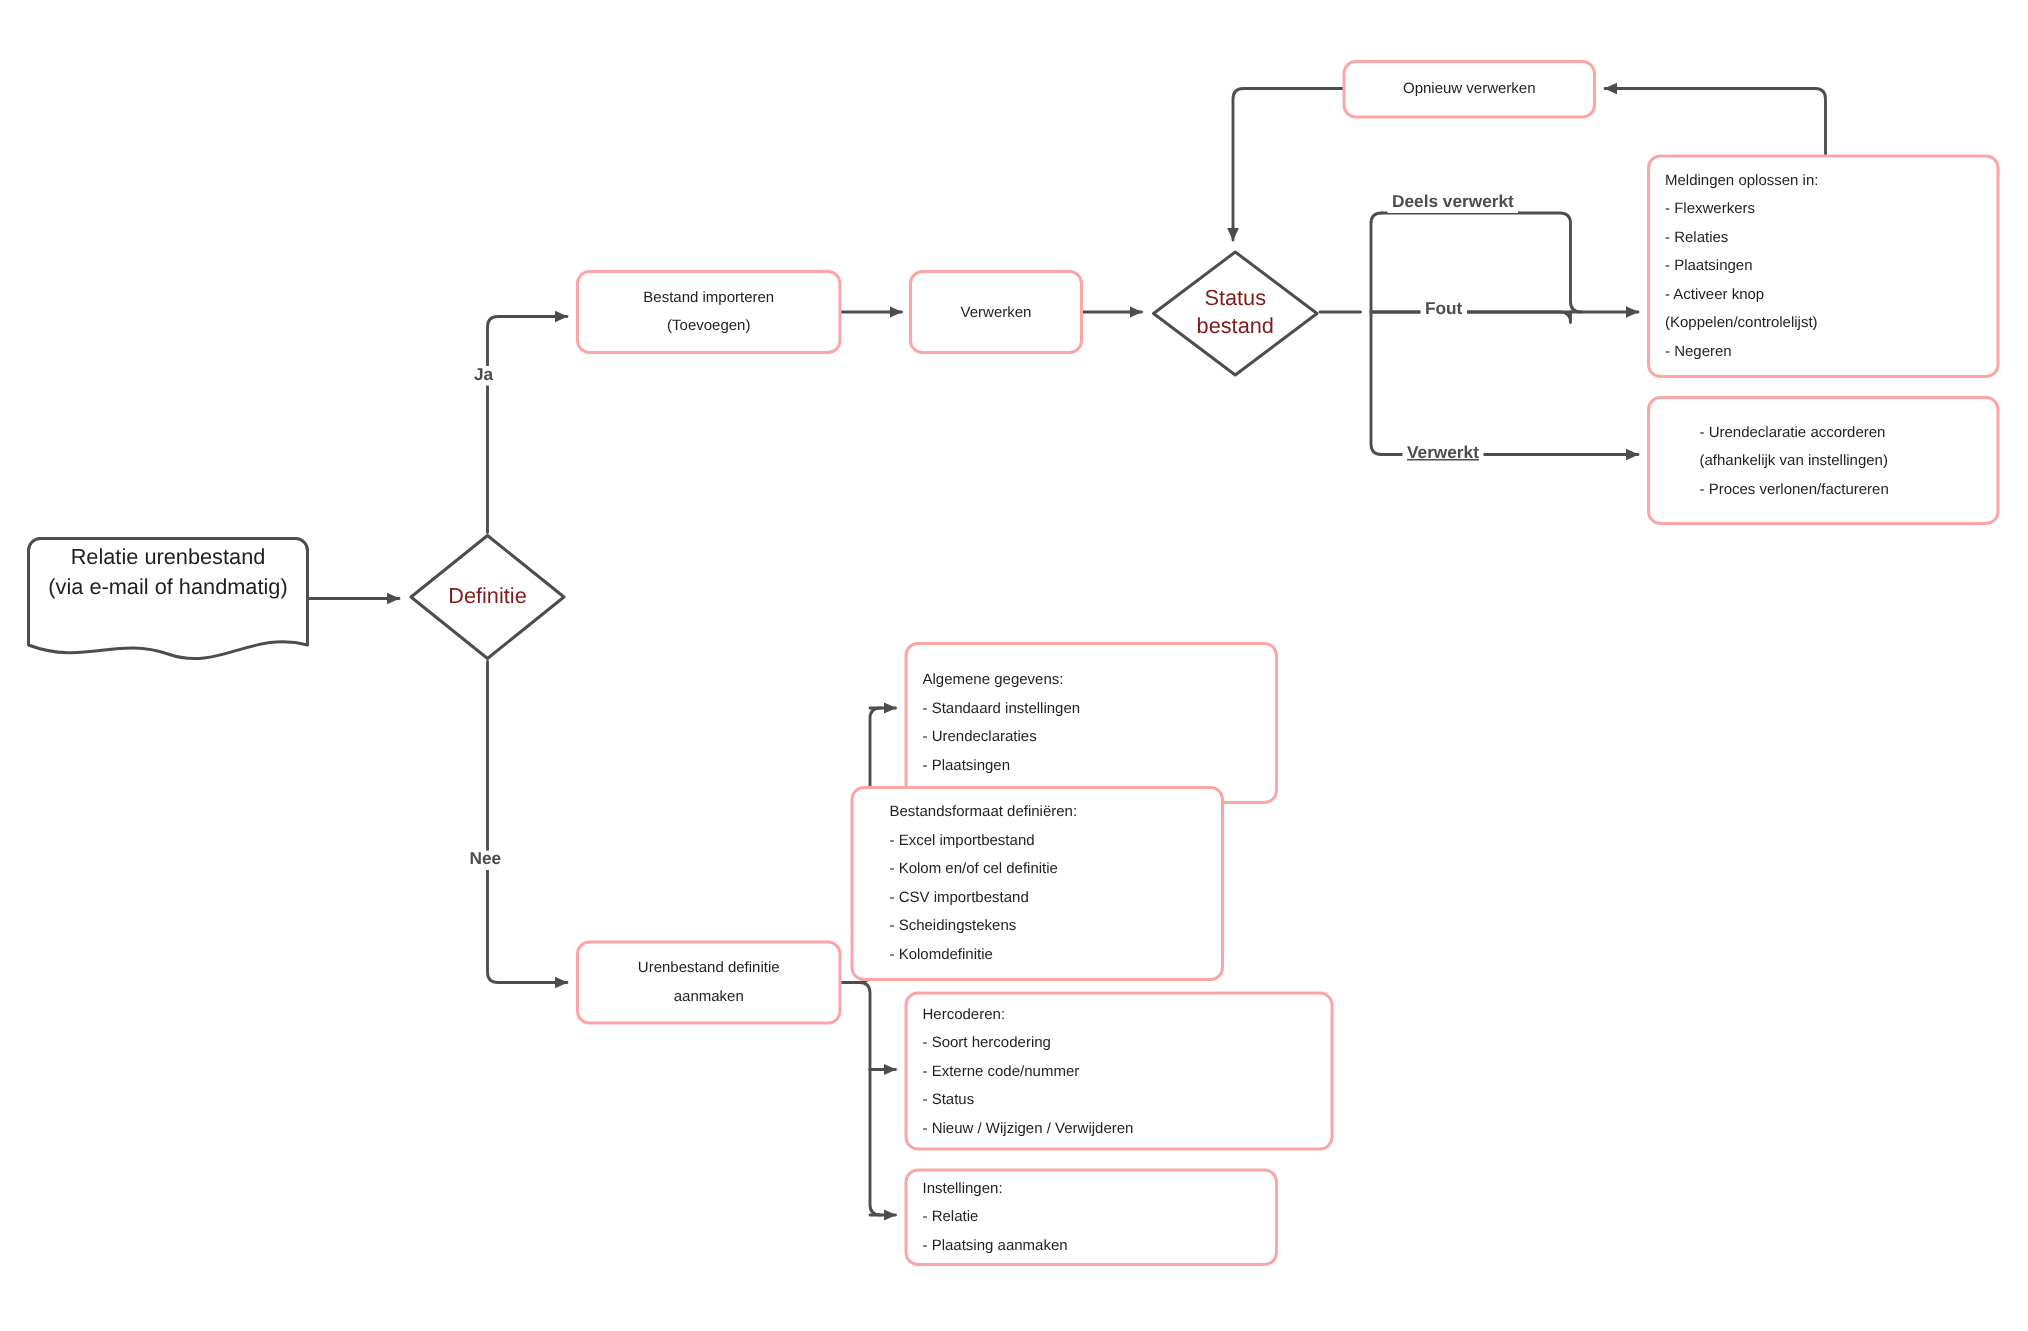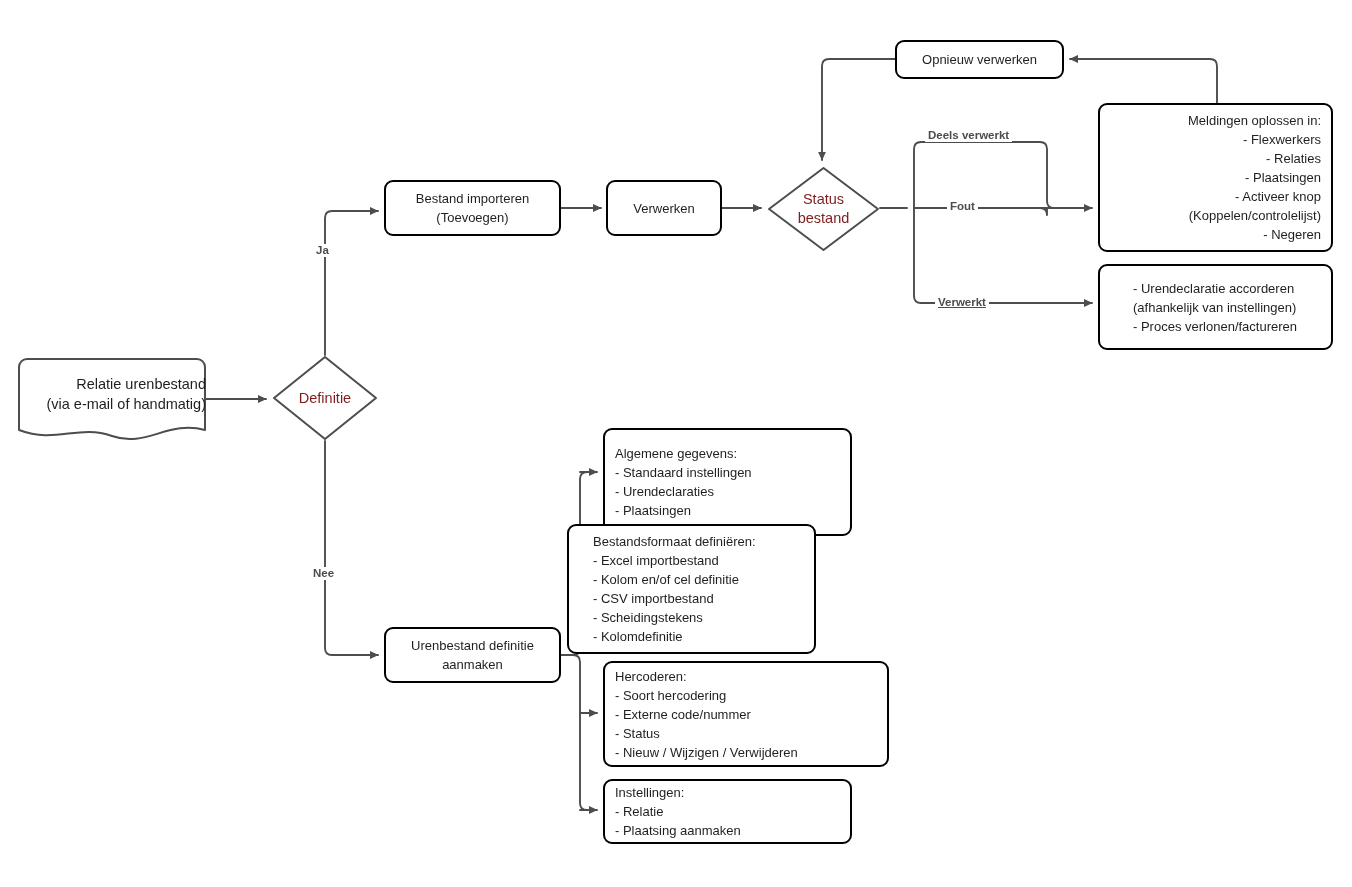--- a/index.html
+++ b/index.html
@@ -22,24 +22,24 @@
     position: absolute;
     left: 0;
     top: 0;
     width: 1352px;
     height: 887px;
     pointer-events: none;
   }
   .node {
     position: absolute;
     box-sizing: border-box;
-    border: 2px solid #000000;
+    border: 2px solid #fca5a5;
     border-radius: 9px;
     background: #ffffff;
-    font-size: 13px;
+    font-size: 10px;
     line-height: 19px;
     color: #1f1f1f;
   }
   .node.center {
     display: flex;
     align-items: center;
     justify-content: center;
     text-align: center;
   }
   .node.listbox {
@@ -84,26 +84,26 @@
     top: 0;
     overflow: visible;
   }
   .doc-label {
     position: absolute;
     left: 0;
     top: 0;
     width: 100%;
     display: flex;
     flex-direction: column;
-    align-items: flex-end;
+    align-items: center;
     text-align: center;
     font-size: 14.5px;
     line-height: 20px;
     color: #1f1f1f;
-    padding-top: 16px;
+    padding-top: 4px;
     box-sizing: border-box;
   }
   .edge-label {
     position: absolute;
     font-size: 11.5px;
     font-weight: bold;
     color: #4d4d4d;
     background: #ffffff;
     padding: 0 3px;
     white-space: nowrap;
@@ -201,21 +201,21 @@
   </div>
 
   <div class="node center" style="left:606px; top:180px; width:116px; height:56px;">
     <div class="line">Verwerken</div>
   </div>
 
   <div class="node center" style="left:895px; top:40px; width:169px; height:39px;">
     <div class="line">Opnieuw verwerken</div>
   </div>
 
-  <div class="node listbox" style="left:1098px; top:103px; width:235px; height:149px;align-items:flex-end;">
+  <div class="node listbox" style="left:1098px; top:103px; width:235px; height:149px;">
     <span class="line">Meldingen oplossen in:</span>
     <span class="line">- Flexwerkers</span>
     <span class="line">- Relaties</span>
     <span class="line">- Plaatsingen</span>
     <span class="line">- Activeer knop</span>
     <span class="line">(Koppelen/controlelijst)</span>
     <span class="line">- Negeren</span>
   </div>
 
   <div class="node listbox" style="left:1098px; top:264px; width:235px; height:86px;padding-left:33px;">

